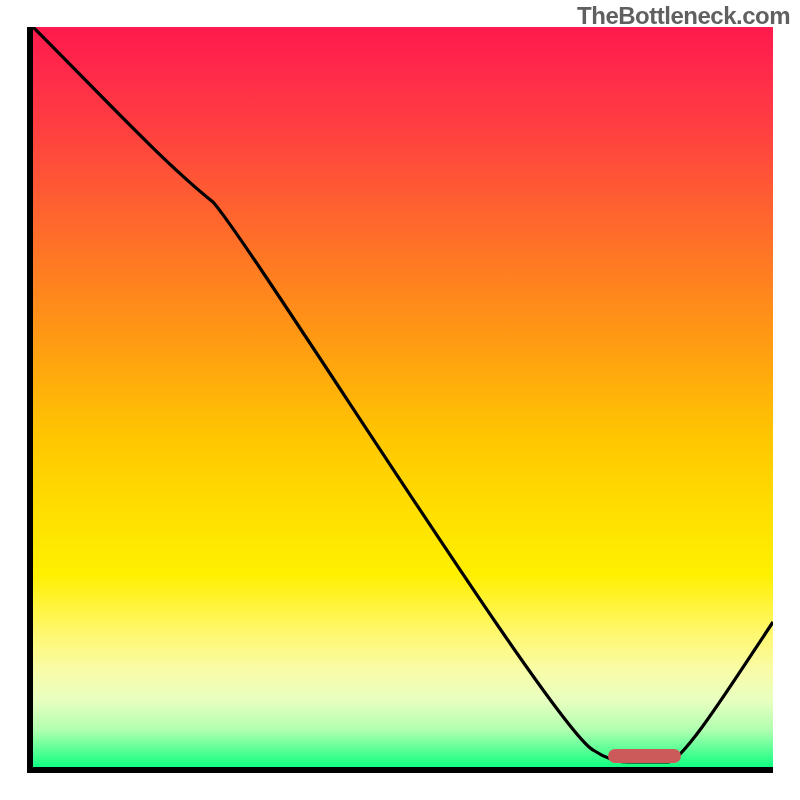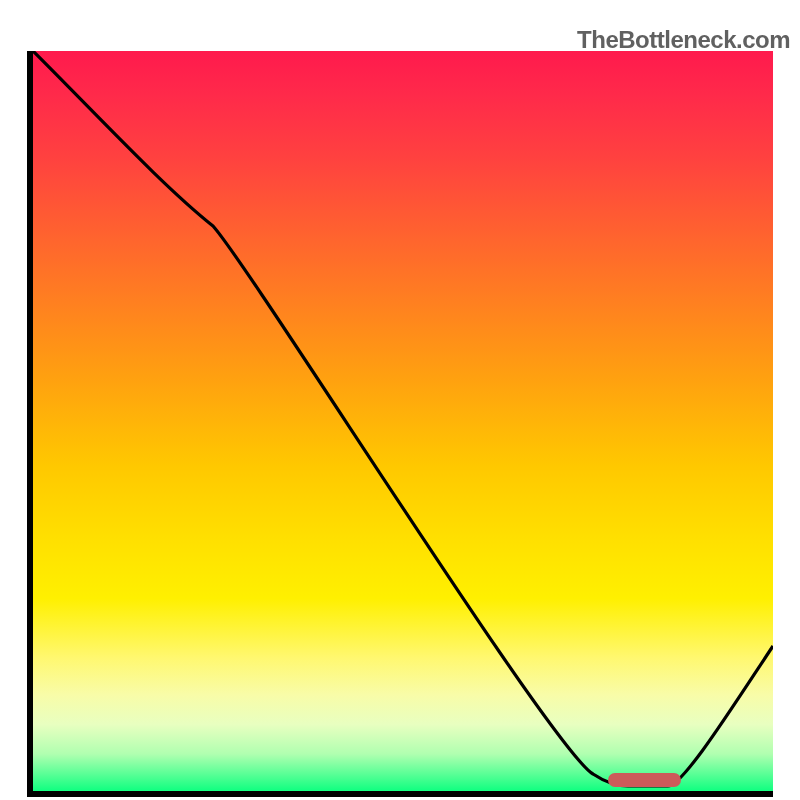--- a/index.html
+++ b/index.html
@@ -7,21 +7,20 @@
     padding: 0;
     width: 800px;
     height: 800px;
     background: #ffffff;
     font-family: Arial, Helvetica, sans-serif;
   }
   .container {
     position: relative;
     width: 800px;
     height: 772px;
-    margin-top: 24px;
   }
   .watermark {
     position: absolute;
     top: 2px;
     right: 10px;
     font-size: 24px;
     font-weight: bold;
     color: #606060;
     letter-spacing: -0.5px;
   }

